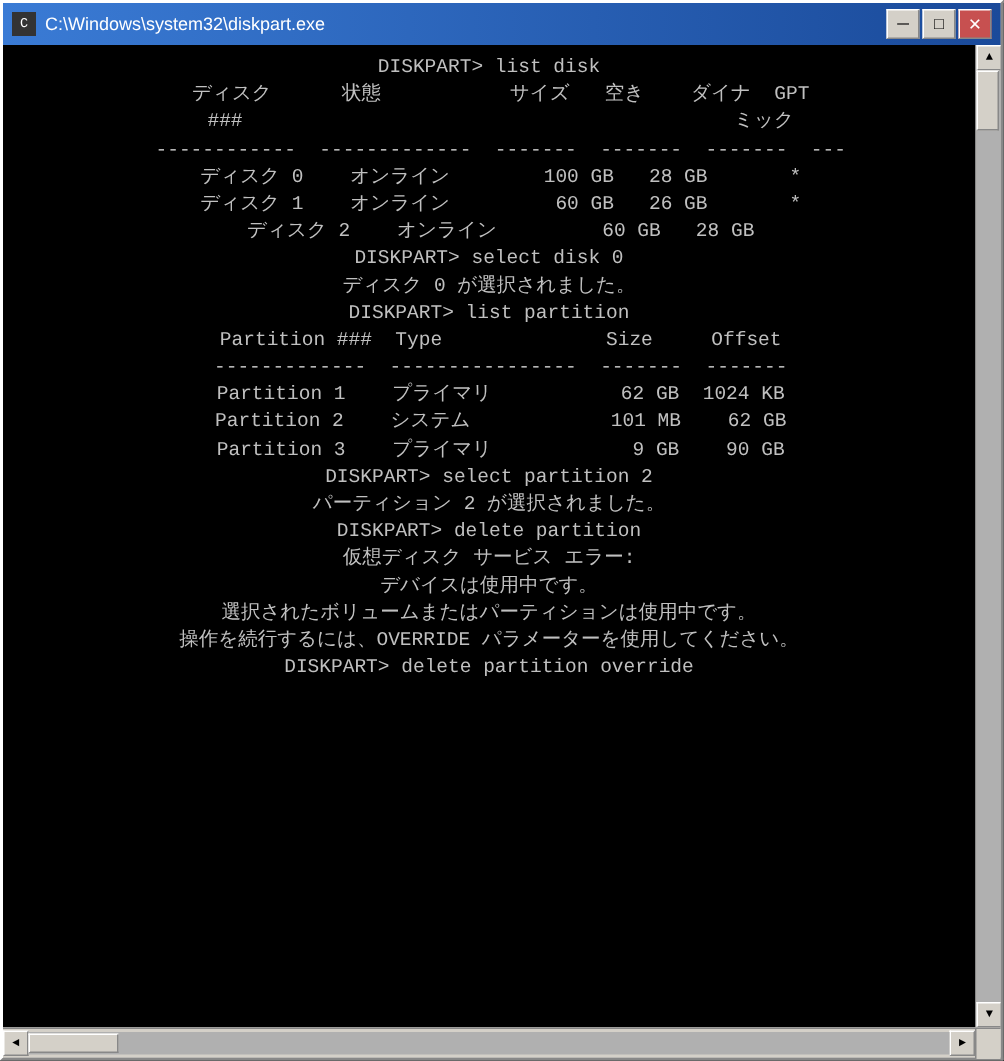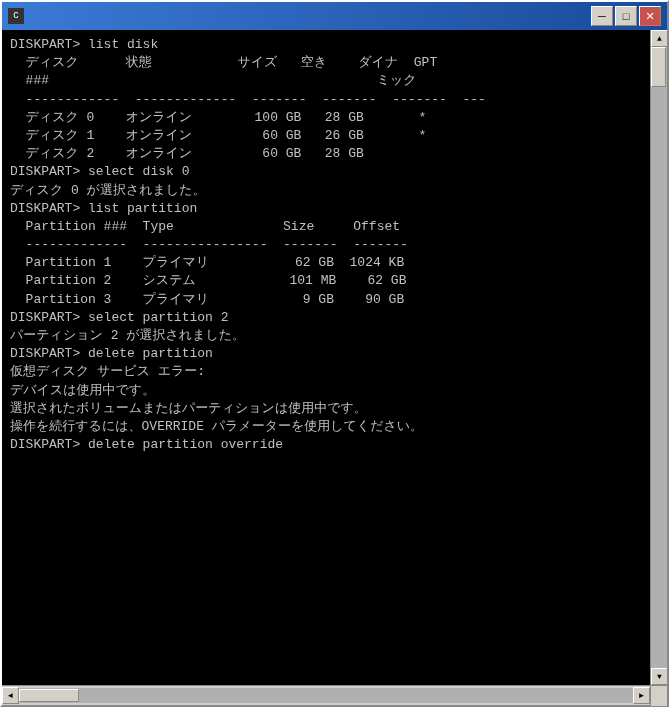--- a/index.html
+++ b/index.html
@@ -189,32 +189,33 @@
       top: 1px;
     }
 
     .corner-box {
       width: 17px;
       height: 20px;
       background: #d4d0c8;
       border-left: 1px solid #888;
     }
 
-    .line { display: block; }
+    .line { display: block; text-align: center; }
   </style>
 </head>
 <body>
 
 <div class="window">
 
   <div class="title-bar">
     <div class="title-bar-left">
       <div class="title-icon">
         <span style="color:#fff; font-size:9px;">C</span>
       </div>
+      <span class="title-text">C:\Windows\system32\diskpart.exe</span>
     </div>
     <div class="title-buttons">
       <div class="title-btn">─</div>
       <div class="title-btn">□</div>
       <div class="title-btn close">✕</div>
     </div>
   </div>
 
   <div class="content-area">
 

